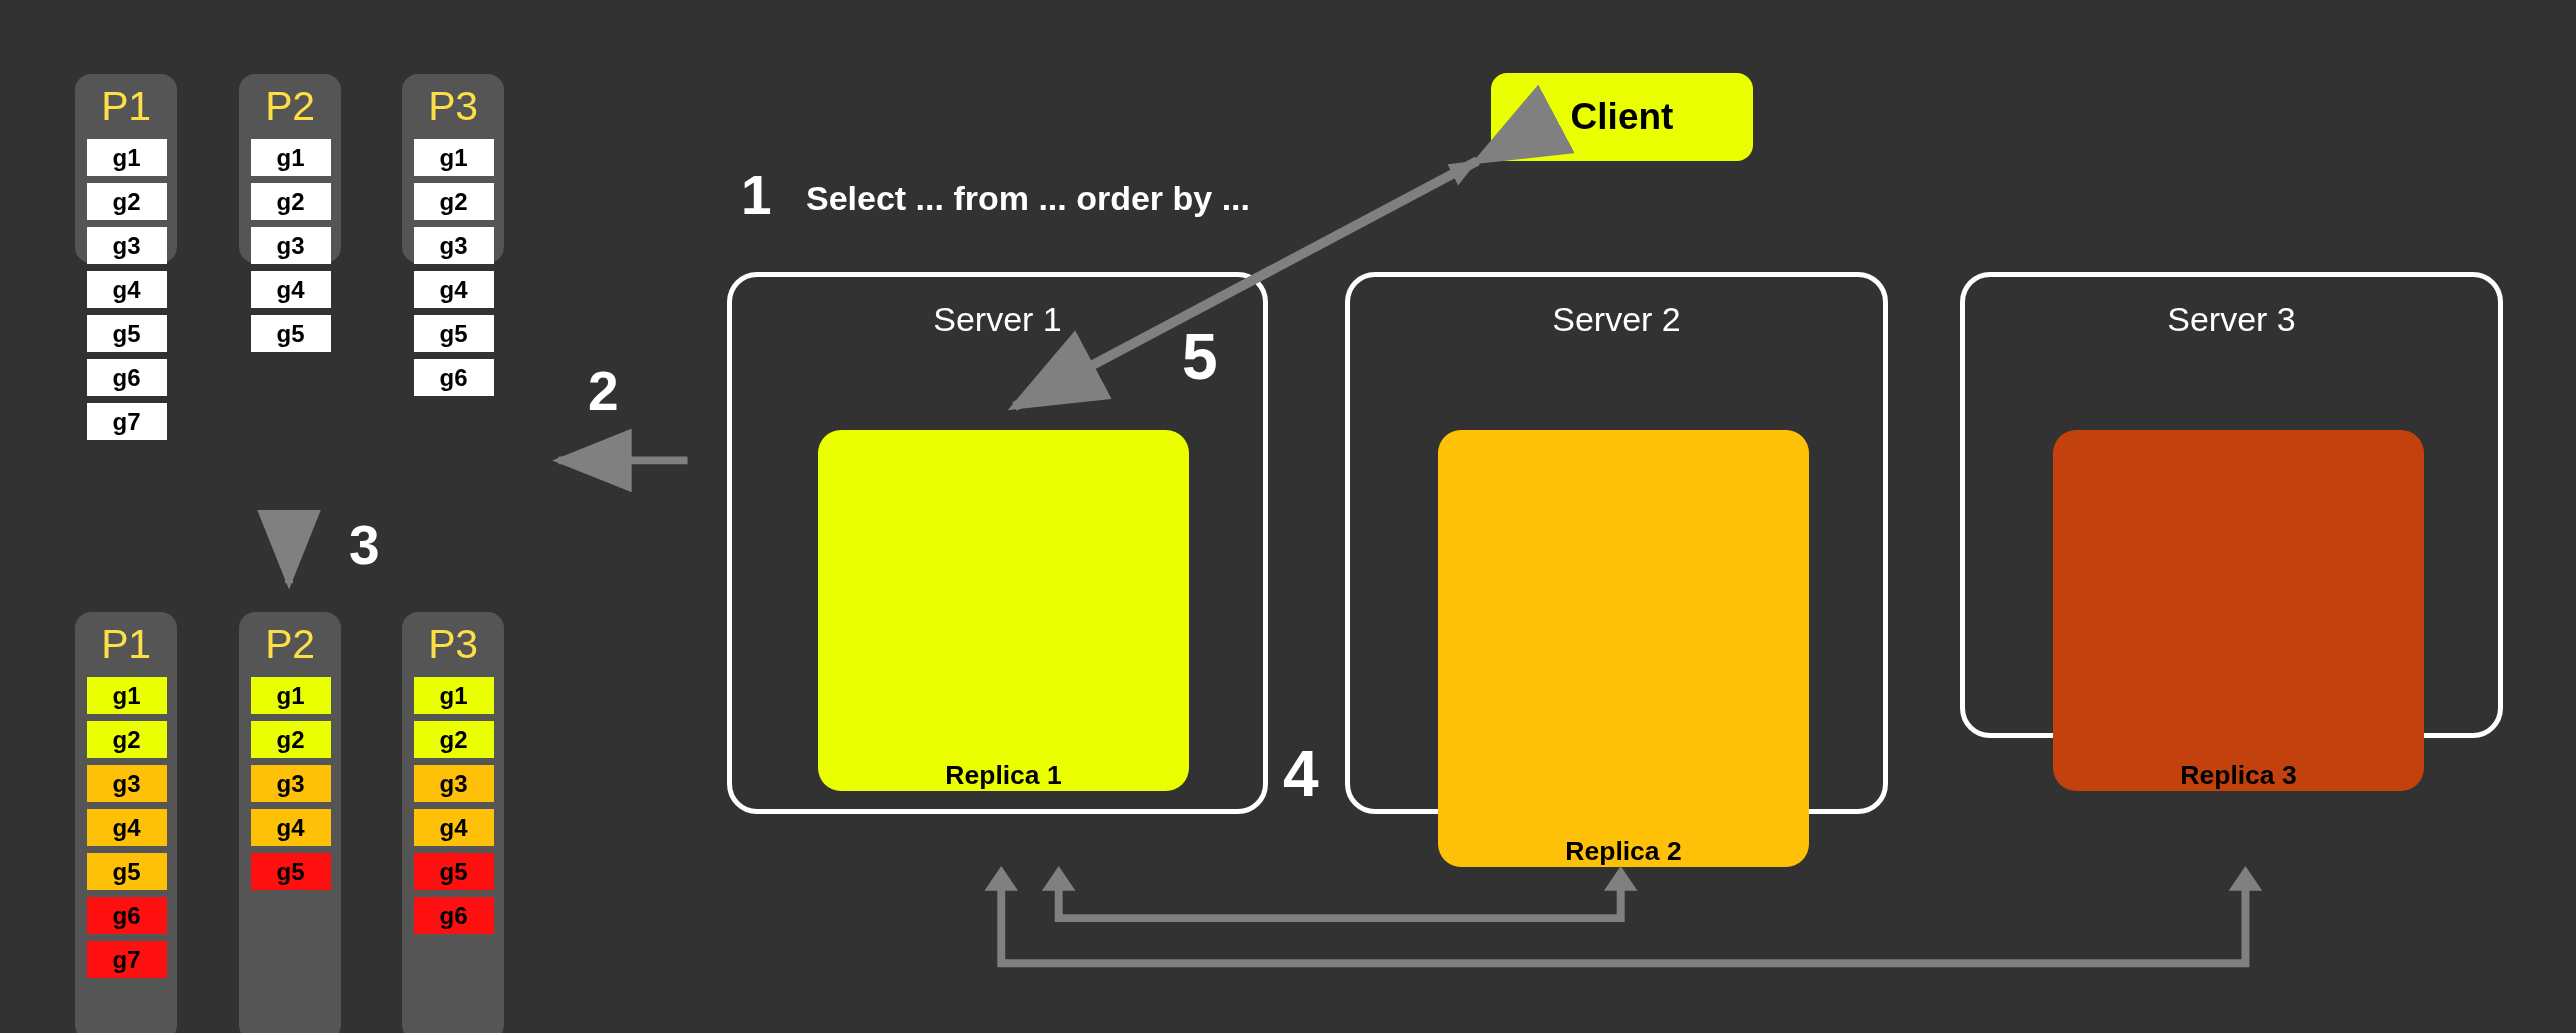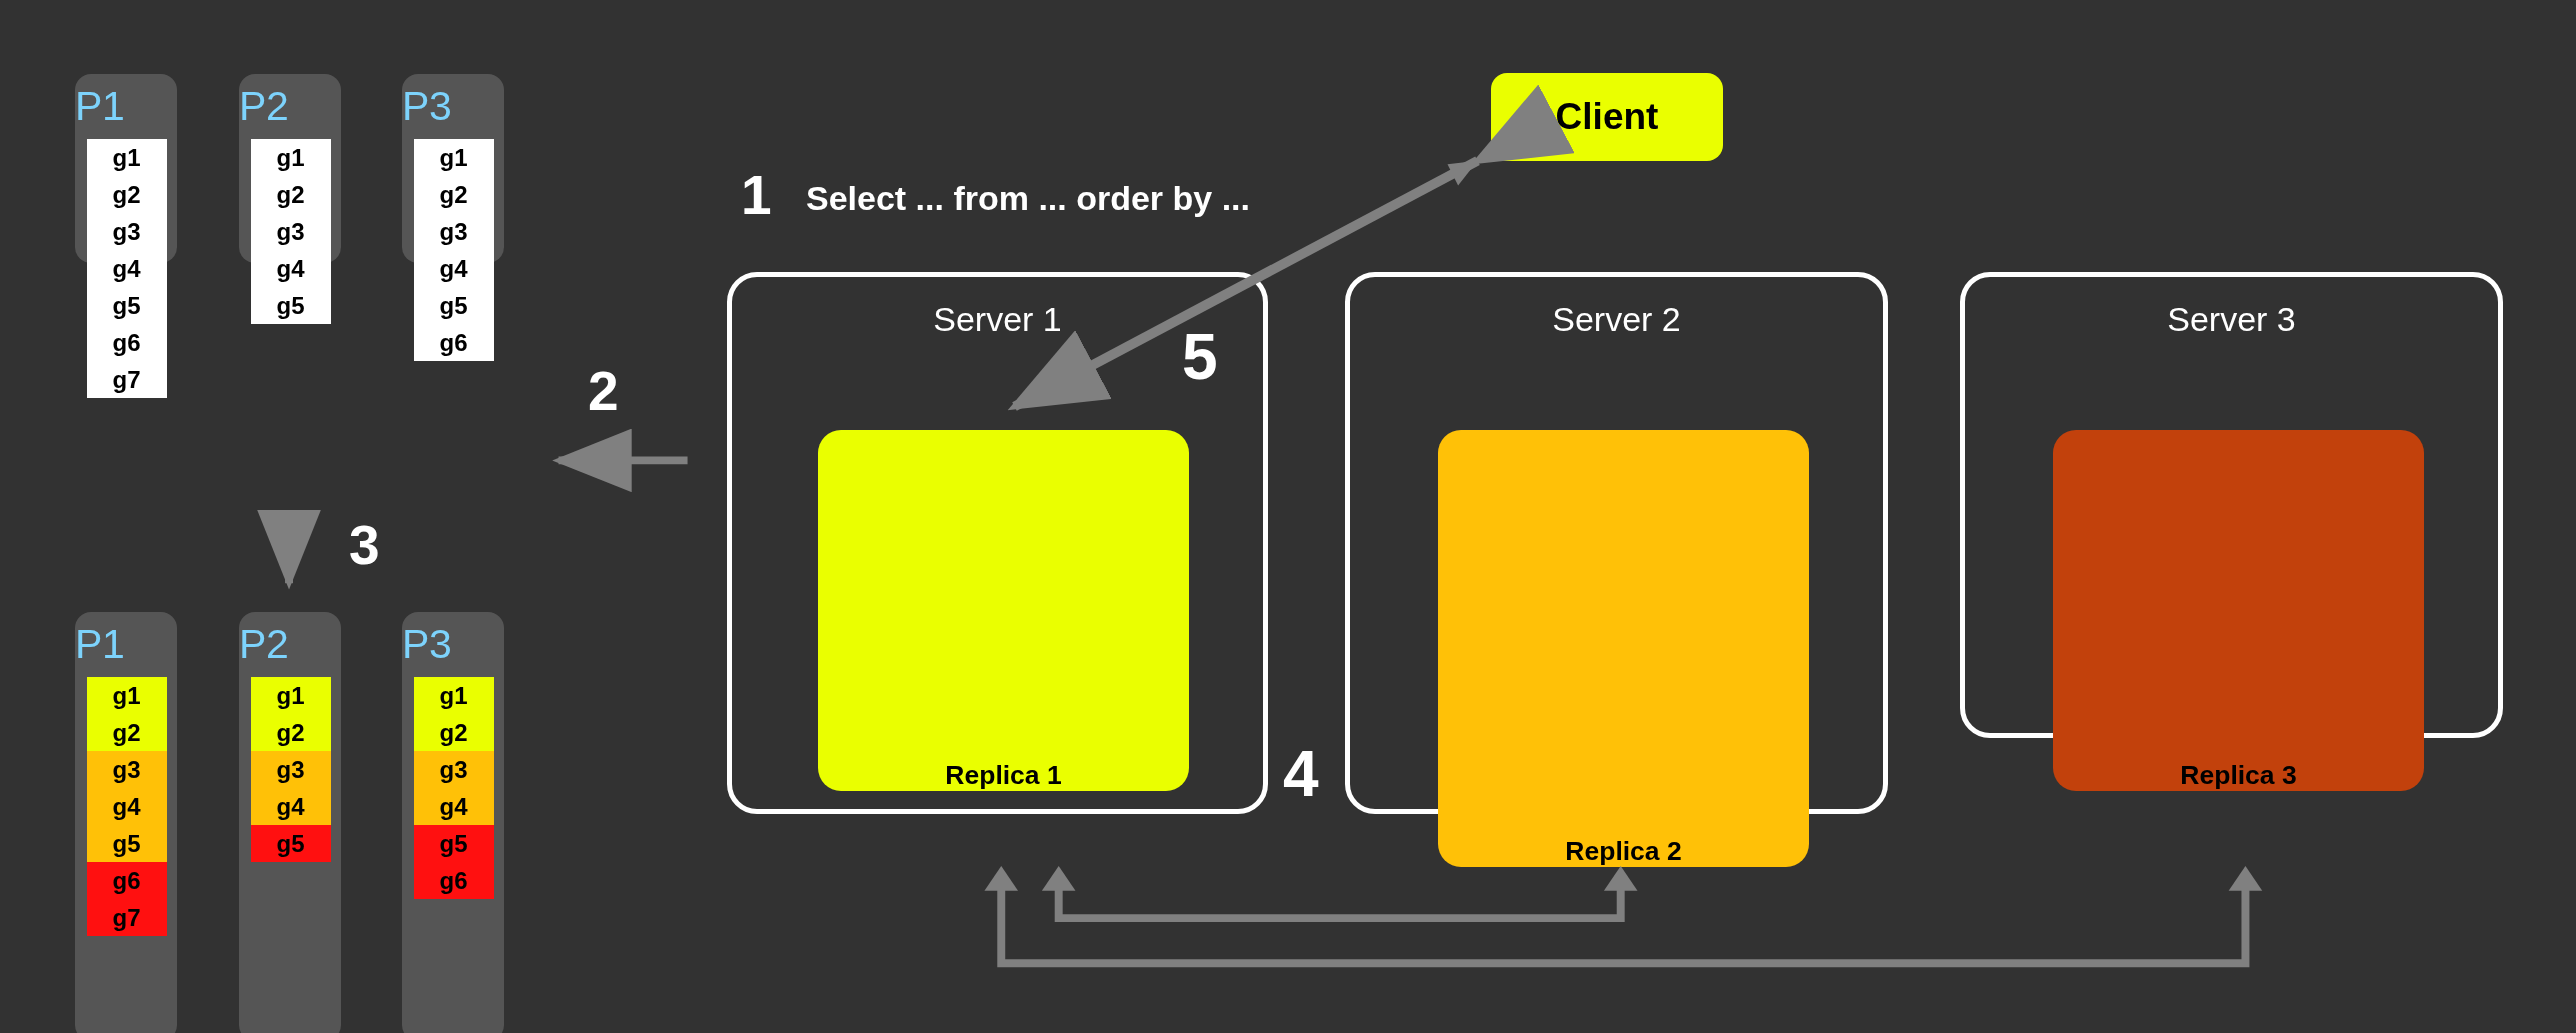--- a/index.html
+++ b/index.html
@@ -16,33 +16,35 @@
   .pcol{
     position:absolute;
     width:102px;
     background:#555555;
     border-radius:16px;
     box-sizing:border-box;
   }
   .pcol .ptitle{
     position:absolute;
     left:0;right:0;top:12.4px;
-    color:#7dd3fc;
+    text-align:center;
+    color:#fde047;
     font-size:41px;
     font-weight:400;
     letter-spacing:-0.4px;
     line-height:1;
   }
   .pcells{
     position:absolute;
     left:11.5px;top:65px;
     width:80px;
   }
   .cell{
     width:80px;height:37px;
+    margin-bottom:7px;
     display:flex;align-items:center;justify-content:center;
     color:#000000;
     font-size:24px;
     font-weight:bold;
     line-height:1;
   }
   .c-white{background:#ffffff;}
   .c-yellow{background:#eaff00;}
   .c-amber{background:#ffc107;}
   .c-red{background:#ff1010;}
@@ -182,21 +184,21 @@
       </div>
   </div>
 
   <div class="stepnum" style="left:349px;top:518px;font-size:55px;">3</div>
 
   <div class="stepnum" style="left:588px;top:364px;font-size:55px;">2</div>
 
   <div class="stepnum" style="left:741px;top:168px;font-size:55px;">1</div>
   <div class="caption" style="left:798px;top:181px;">Select ... from ... order by ...</div>
 
-  <div class="client" style="left:1491px;top:73px;width:232px;height:88px;">
+  <div class="client" style="left:1491px;top:73px;width:262px;height:88px;">
     <span>Client</span>
   </div>
 
   <div class="server" style="left:727px;top:272px;width:541px;height:542px;">
     <div class="stitle">Server 1</div>
     <div class="replica" style="left:86px;top:153px;width:371px;height:361px;background:#eaff00;">
       <span>Replica 1</span>
     </div>
   </div>
 

